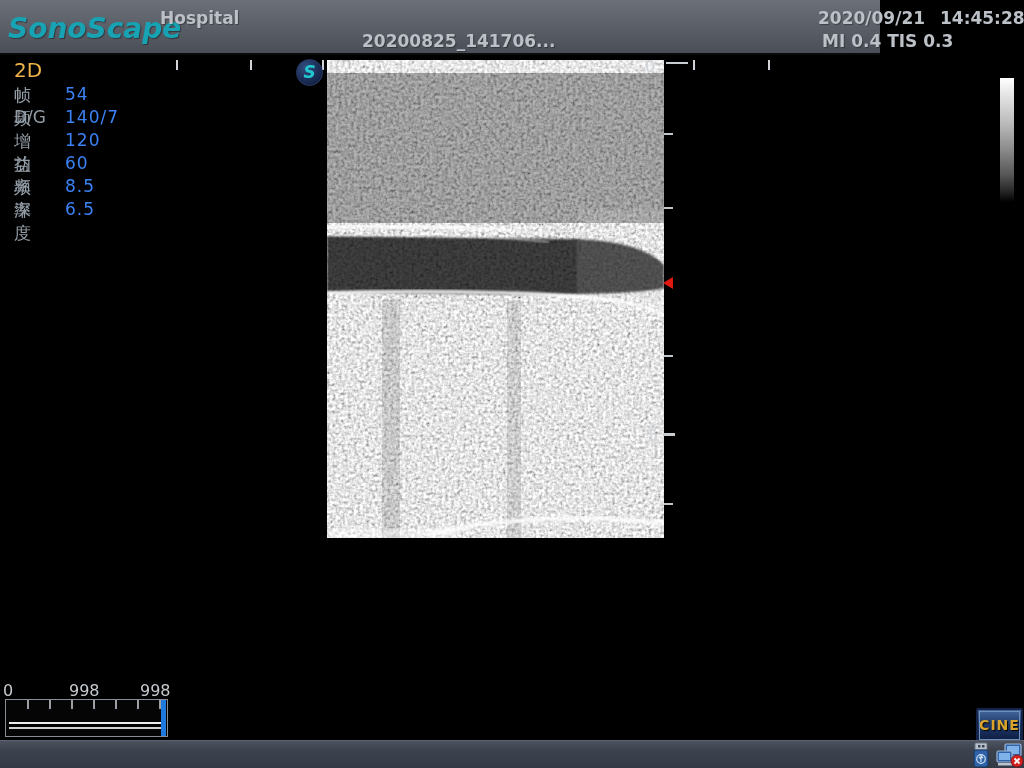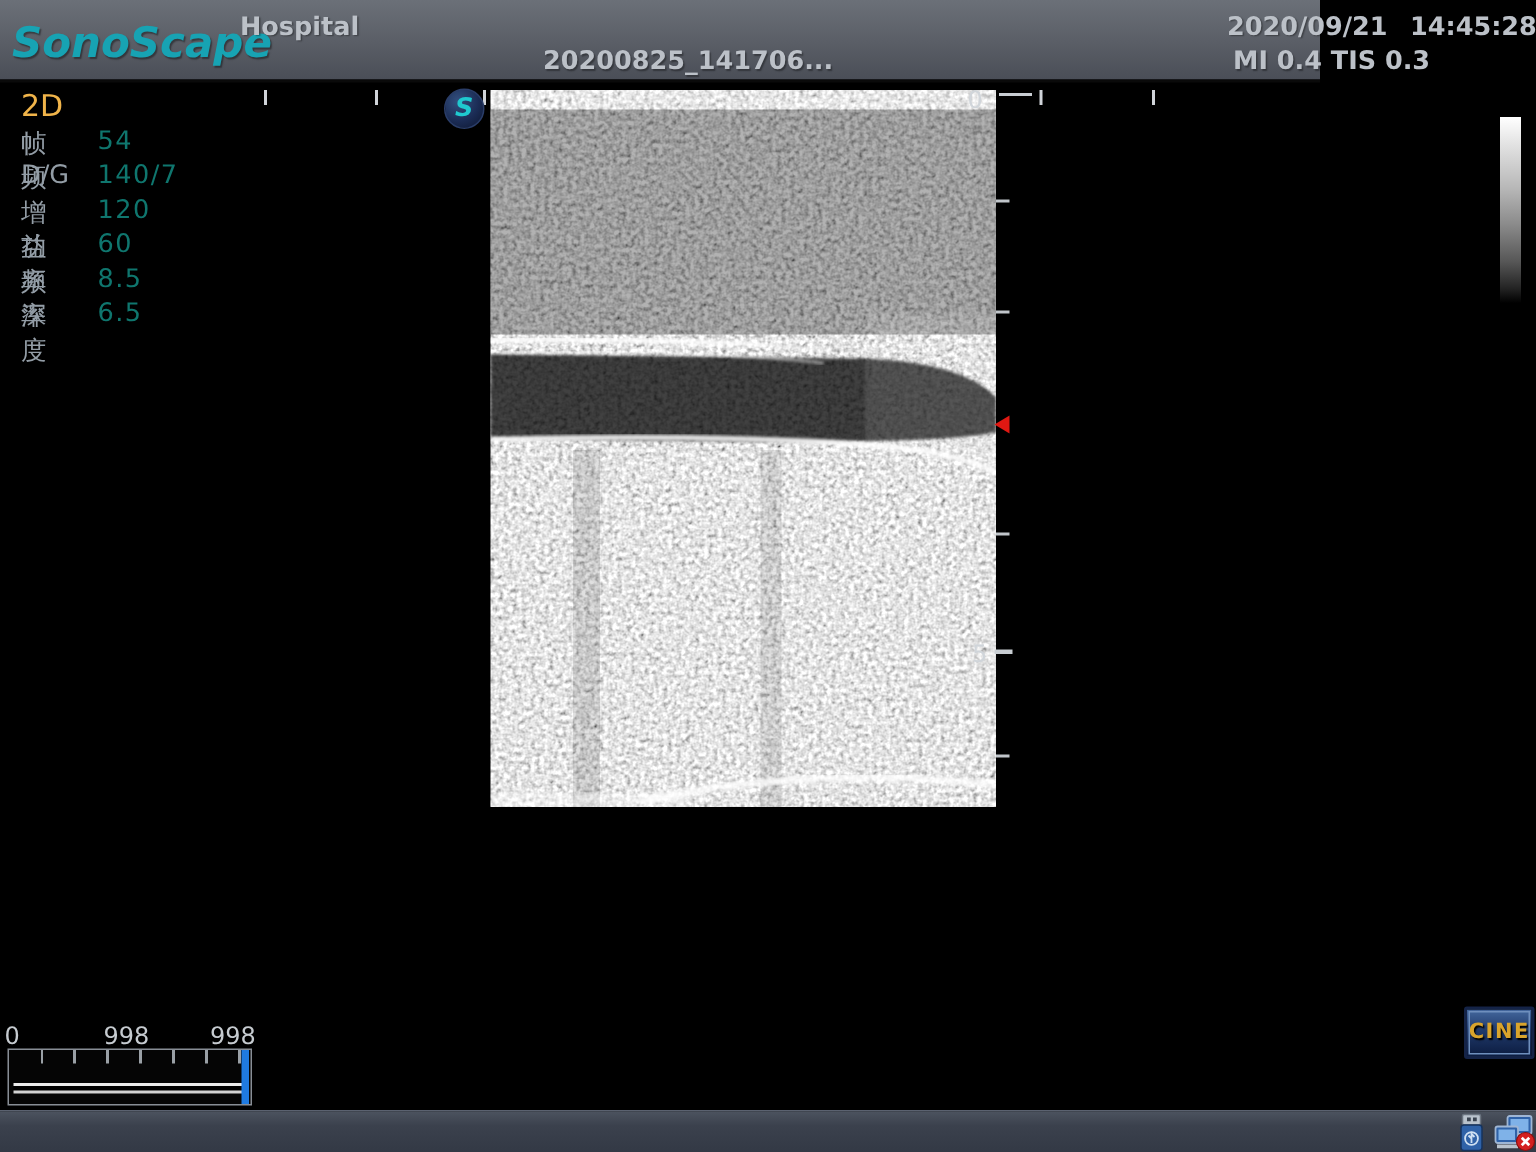--- a/index.html
+++ b/index.html
@@ -15,21 +15,21 @@
     font-style:italic; color:#17a3b3; letter-spacing:0px;
     text-shadow:1px 1px 1px rgba(0,0,0,.4); }
   .tb-text { position:absolute; font-size:17px; font-weight:bold; color:#bcc1c8;
     text-shadow:1px 1px 1px rgba(0,0,0,.35); white-space:nowrap; }
 
   
   #mode-label { position:absolute; left:14px; top:58px; font-size:20px;
     color:#f0b44a; }
   .p-row { position:absolute; left:0; height:22px; }
   .p-label { position:absolute; left:14px; font-size:17px; color:#939da6; }
-  .p-value { position:absolute; left:65px; font-size:17px; color:#0f766e;
+  .p-value { position:absolute; left:65px; font-size:17px; color:#3b82f6;
     letter-spacing:1px; }
 
   
   .h-tick { position:absolute; top:60px; width:2px; height:10px; background:#d0d4d9; }
   .d-tick { position:absolute; left:664px; width:9px; height:2px; background:#c0c5ca; }
   .d-label { position:absolute; font-size:16px; color:#d0d5da; }
   #focus-marker { position:absolute; left:663px; top:277px; width:0; height:0;
     border-top:6px solid transparent; border-bottom:6px solid transparent;
     border-right:10px solid #e01812; }
 
@@ -55,21 +55,21 @@
     border:1px solid #878d95; background:#050505; }
   #cine-ticks { position:absolute; left:1px; top:0; width:159px; height:9px;
     background:repeating-linear-gradient(90deg, transparent 0 20px, #9aa0a6 20px 22px); }
   #cine-track { position:absolute; left:3px; top:22px; width:153px; height:7px;
     background:#000; border-top:2px solid #eceoverride; border-top:2px solid #ececec;
     border-bottom:2px solid #d2d2d2; }
   #cine-pos { position:absolute; left:155px; top:0px; width:5px; height:36px;
     background:#1f7ae0; }
 
   
-  #cine-button { position:absolute; left:976px; top:671px; width:47px; height:35px;
+  #cine-button { position:absolute; left:976px; top:708px; width:47px; height:35px;
     background:linear-gradient(to bottom,#44689e 0%,#203a6b 45%,#0c1c40 100%);
     border:2px solid #142347; outline:1px solid #6f8fbd; outline-offset:-4px;
     border-radius:2px; color:#d9a42c; font-size:14px; font-weight:bold;
     text-align:center; line-height:30px; letter-spacing:1px; cursor:pointer;
     text-shadow:1px 1px 1px #000; }
 
   
   #taskbar { position:absolute; left:0; top:740px; width:1024px; height:28px;
     background:linear-gradient(to bottom,#4c535f 0%,#3b414d 35%,#333945 100%);
     border-top:1px solid #5b6270; }

